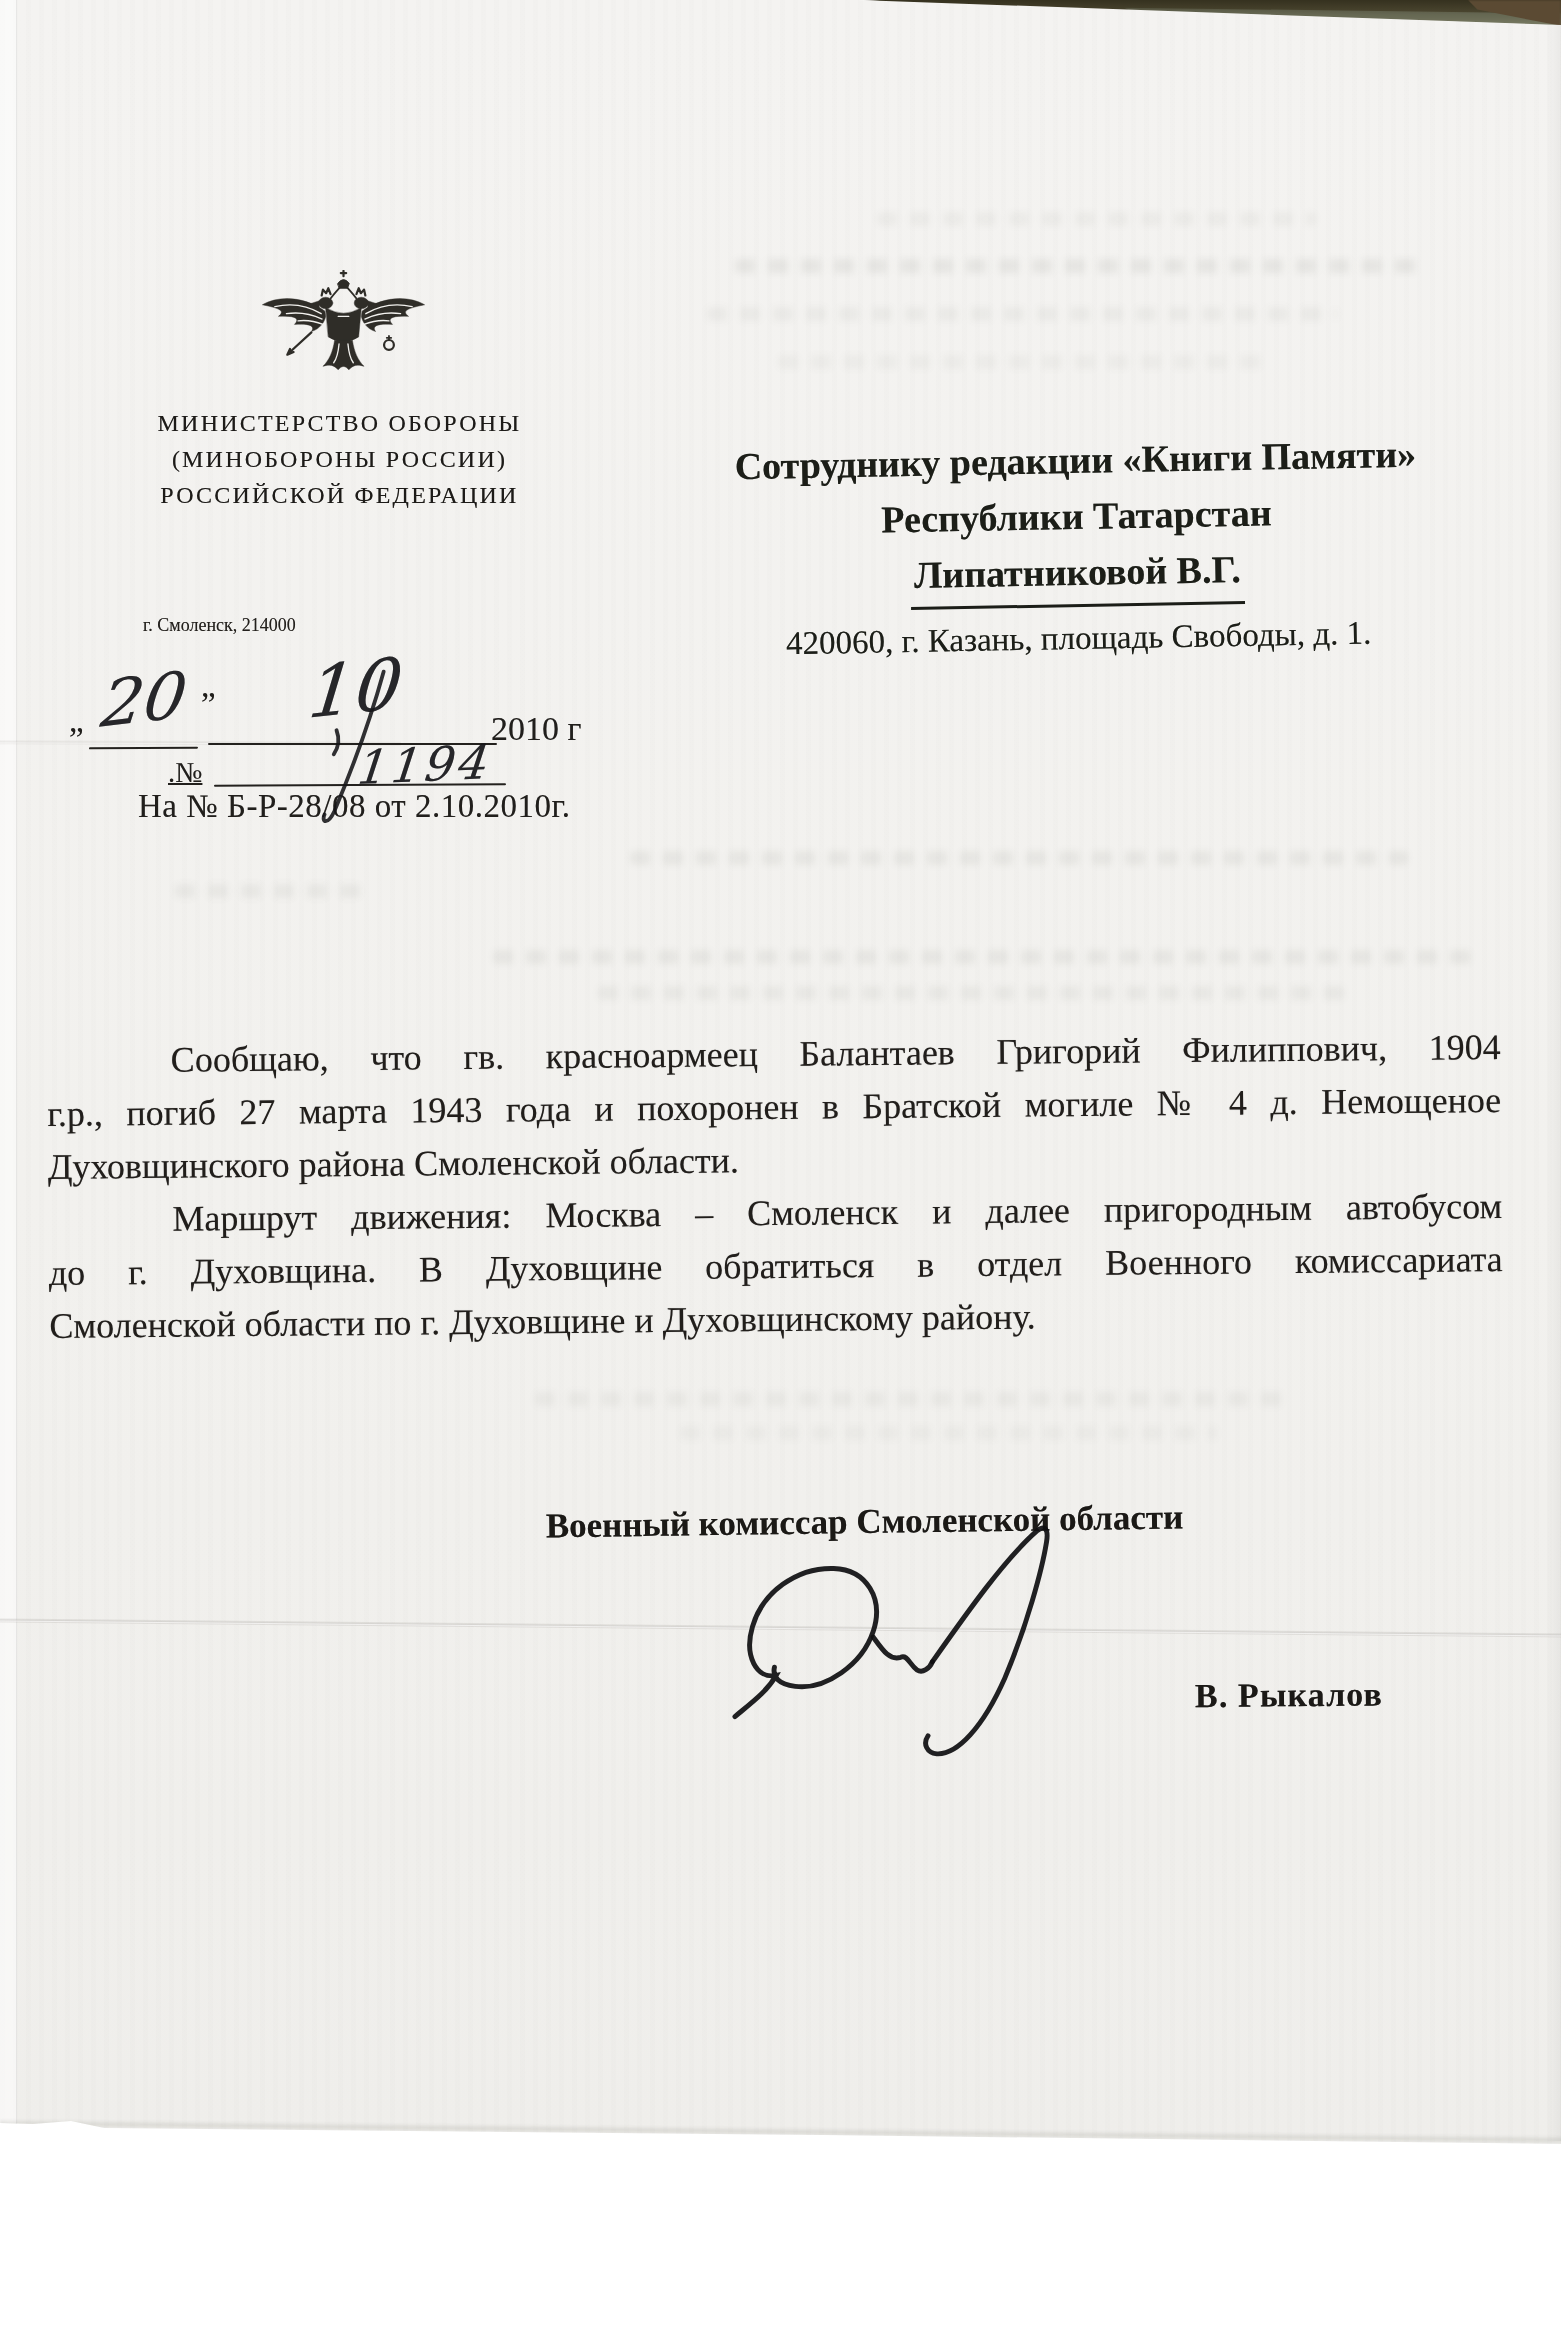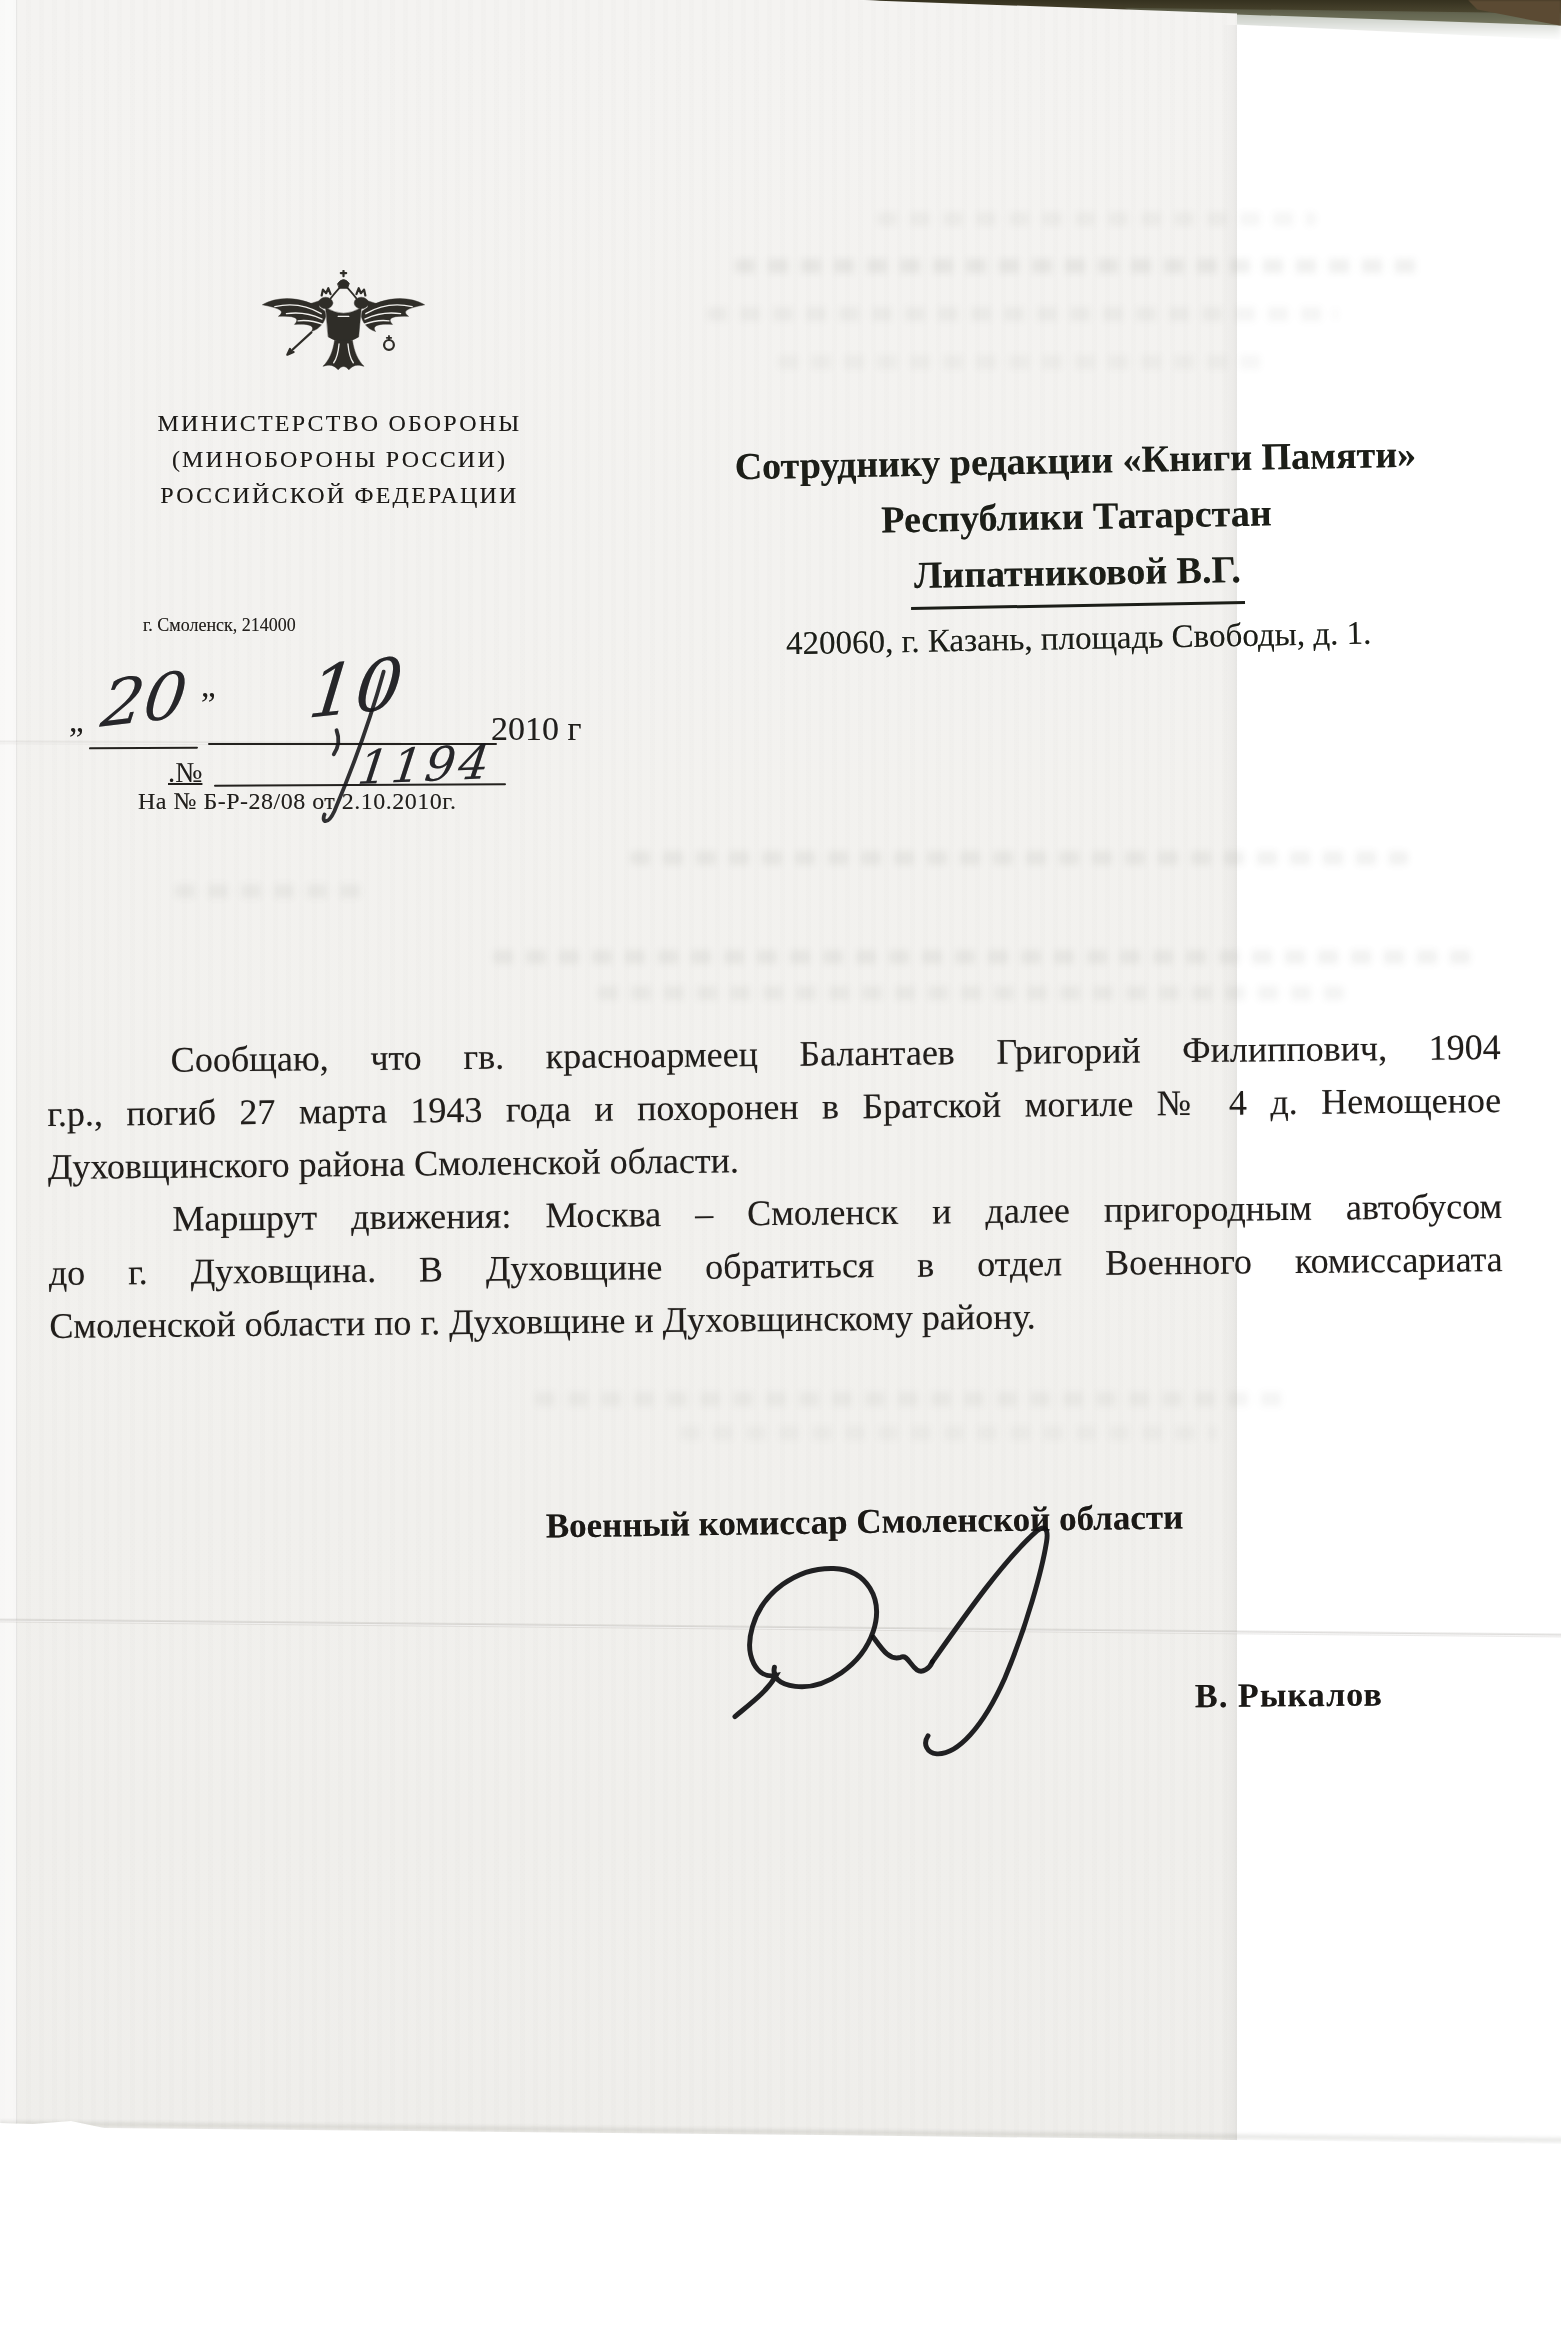--- a/index.html
+++ b/index.html
@@ -17,21 +17,21 @@
     clip-path:polygon(3.5% 0,100% 0,100% 82%,0 5%);
     filter:blur(0.5px);}
   .wedge-shadow{position:absolute;left:1124px;top:7.7px;width:437px;height:32px;
     background:linear-gradient(180deg,rgba(128,138,120,.55),rgba(128,138,120,0));
     clip-path:polygon(0 0,100% 18%,100% 100%,6% 40%);
     filter:blur(3.3px);}
   .wedge-corner{position:absolute;right:0;top:0;width:93px;height:30px;
     background:#5b4a33;clip-path:polygon(0 0,100% 0,100% 86%,10% 32%);filter:blur(1.1px);}
 
   
-  .paper{position:absolute;left:0;top:0;width:1237px;height:2149px;
+  .paper{position:absolute;left:0;top:0;width:1561px;height:2149px;
     background:
       repeating-linear-gradient(90deg,rgba(60,60,55,.012) 0 5px,rgba(255,255,255,0) 5px 13px),
       linear-gradient(180deg,#f4f3f1 0%,#f2f1ee 55%,#efeeeb 100%);
     clip-path:polygon(0 0,858px 0,1561px 25px,1561px 2144px,822px 2135px,104px 2128px,71px 2121px,33px 2124px,0 2123px);}
   .paper-edge-left{position:absolute;left:0;top:0;width:16.4px;height:2127px;
     background:rgba(255,255,255,.55);border-right:1.1px solid rgba(0,0,0,.07);}
   .paper-edge-right{position:absolute;right:0;top:25px;width:15.4px;height:2116px;
     background:linear-gradient(270deg,rgba(0,0,0,.045),rgba(0,0,0,0));}
   .bottom-shade{position:absolute;left:0;top:2112px;width:1573px;height:18.6px;
     transform:rotate(.62deg);transform-origin:left center;
@@ -68,21 +68,21 @@
   .hw-day{left:103px;top:662px;font-size:65px;transform:skewX(-14deg) rotate(-7deg);}
   .hw-month{left:310px;top:646px;font-size:72px;transform:skewX(-12deg) rotate(-6deg);}
   .hw-number{left:359px;top:737px;font-size:47px;letter-spacing:3.3px;transform:skewX(-10deg) rotate(-2.5deg);}
   .year{left:491px;top:710px;font-size:34px;}
   .rule{position:absolute;height:2.2px;background:#23211e;border-radius:1.1px;}
   .rule-a{left:89px;top:747px;width:109px;transform:rotate(-.4deg);}
   .rule-b{left:208px;top:743px;width:289px;}
   .rule-c{left:214px;top:784px;width:292px;transform:rotate(-.3deg);}
   .no-label{left:168px;top:757px;font-size:28.5px;}
   .no-label u{text-decoration-thickness:2.2px;}
-  .ref{left:138px;top:788px;font-size:24px;letter-spacing:0.5px;}
+  .ref{left:138px;top:788px;font-size:33px;letter-spacing:0.5px;}
 
   
   .rcpt{position:absolute;left:655px;top:432px;width:844px;text-align:center;
     transform:rotate(-1.05deg);color:#1c1e18;text-shadow:0 0 0.5px rgba(20,25,18,.5);}
   .rcpt .l{font-weight:bold;font-size:38px;line-height:56px;}
   .rcpt .l3 span{display:inline-block;border-bottom:3.8px solid #1c1e18;padding:0 3.3px 4.4px;}
   .rcpt .l4{font-weight:normal;font-size:33px;line-height:53px;padding-top:4.4px;}
 
   
   .body-text{position:absolute;left:48px;top:1028px;width:1454px;

